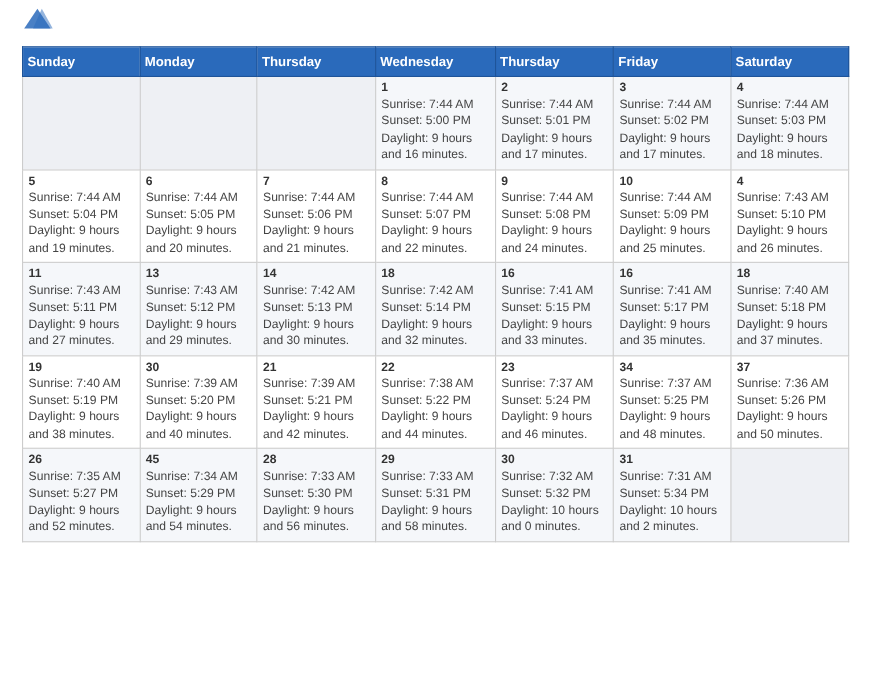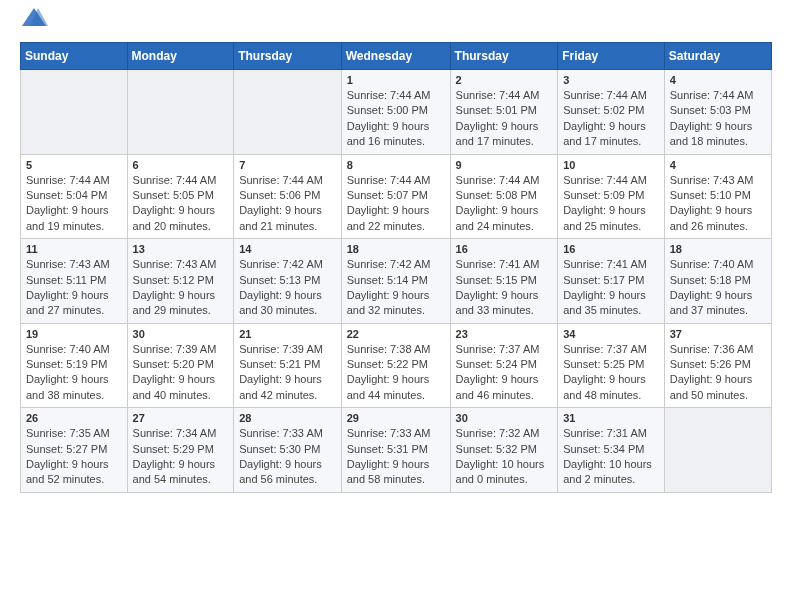--- a/index.html
+++ b/index.html
@@ -249,21 +249,21 @@
             <span class="day-number">37</span>
             <div class="day-info">Sunrise: 7:36 AM<br>Sunset: 5:26 PM<br>Daylight: 9 hours<br>and 50 minutes.</div>
           </td>
         </tr>
         <tr>
           <td>
             <span class="day-number">26</span>
             <div class="day-info">Sunrise: 7:35 AM<br>Sunset: 5:27 PM<br>Daylight: 9 hours<br>and 52 minutes.</div>
           </td>
           <td>
-            <span class="day-number">27</span>
+            <span class="day-number">45</span>
             <div class="day-info">Sunrise: 7:34 AM<br>Sunset: 5:29 PM<br>Daylight: 9 hours<br>and 54 minutes.</div>
           </td>
           <td>
             <span class="day-number">28</span>
             <div class="day-info">Sunrise: 7:33 AM<br>Sunset: 5:30 PM<br>Daylight: 9 hours<br>and 56 minutes.</div>
           </td>
           <td>
             <span class="day-number">29</span>
             <div class="day-info">Sunrise: 7:33 AM<br>Sunset: 5:31 PM<br>Daylight: 9 hours<br>and 58 minutes.</div>
           </td>

